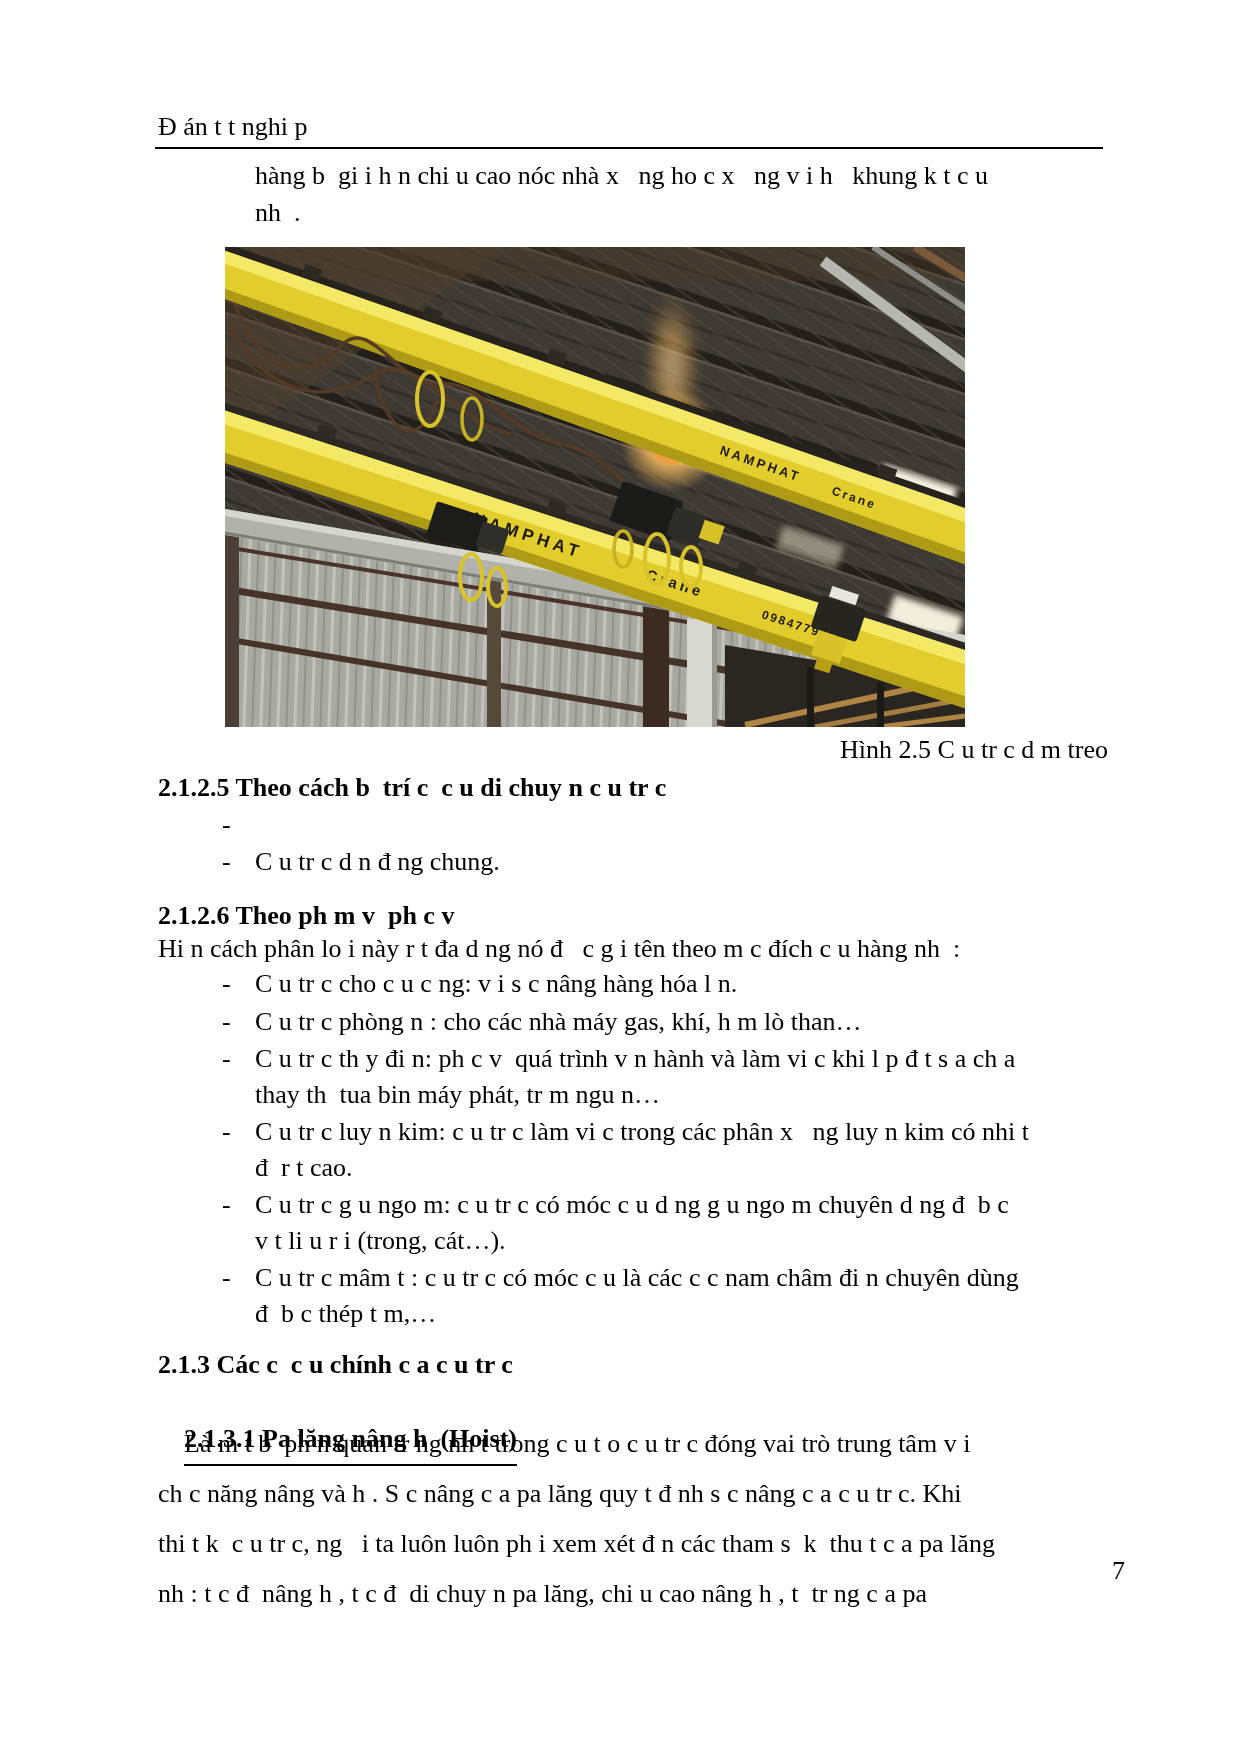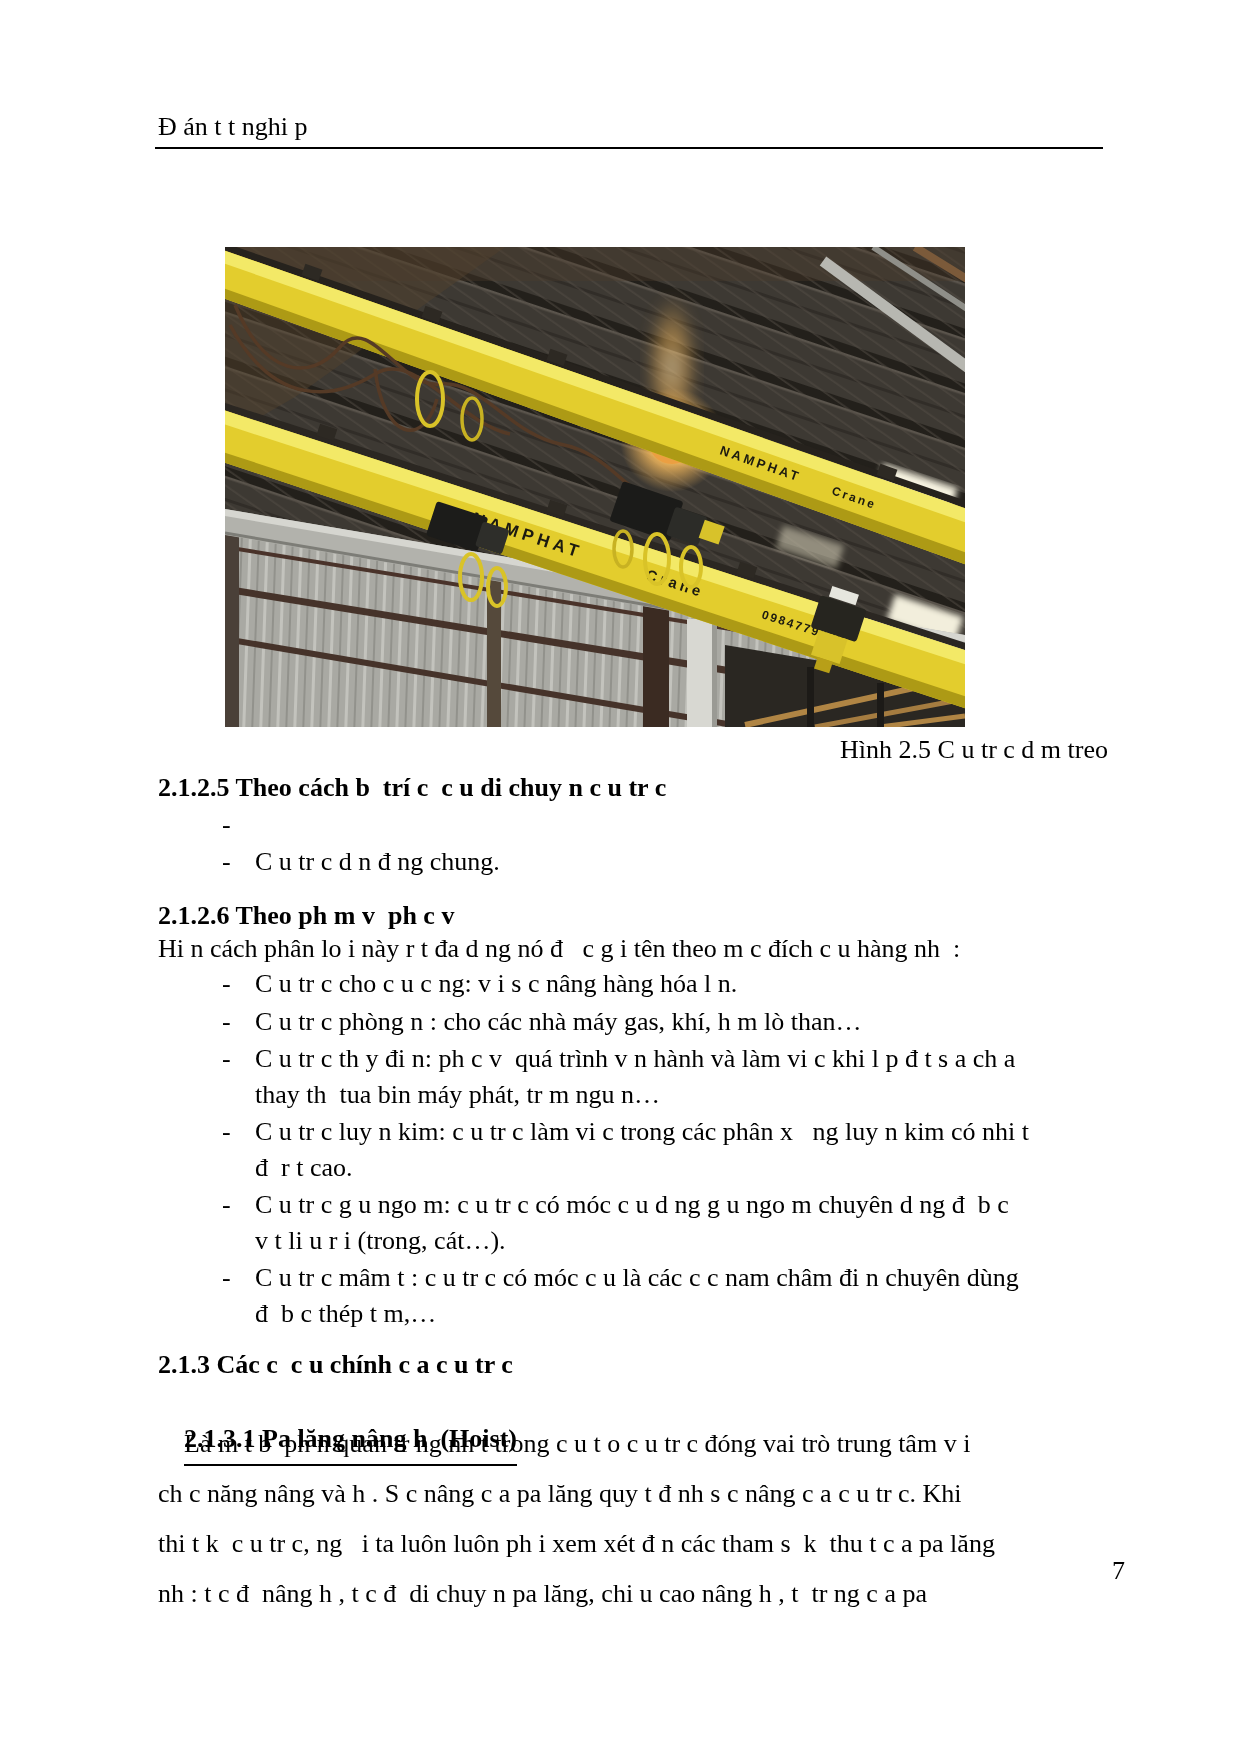--- a/index.html
+++ b/index.html
@@ -29,20 +29,22 @@
   #pgnum{left:1080px;top:1556px;width:45px;text-align:right;font-size:26px;}
 </style>
 </head>
 <body>
 
 <div class="page">
 
   <div class="abs" id="hdr-title">Đ  án t t nghi p</div>
   <div class="abs" id="hdr-rule"></div>
 
+  <div class="abs txt" id="para-top">hàng b  gi i h n chi u cao nóc nhà x   ng ho c x   ng v i h   khung k t c u
+nh  .</div>
 
   <div class="abs" id="photo-wrap">
     <svg viewBox="0 0 740 480" width="740" height="480">
       <defs>
         <pattern id="purlins" width="52" height="52" patternUnits="userSpaceOnUse" patternTransform="rotate(18.4)">
           <rect width="52" height="52" fill="#3d3933"></rect>
           <rect y="0" width="52" height="9" fill="#23201b"></rect>
           <rect y="9" width="52" height="2.4" fill="#5a544c"></rect>
           <rect y="30" width="52" height="3" fill="#312d28"></rect>
         </pattern>

